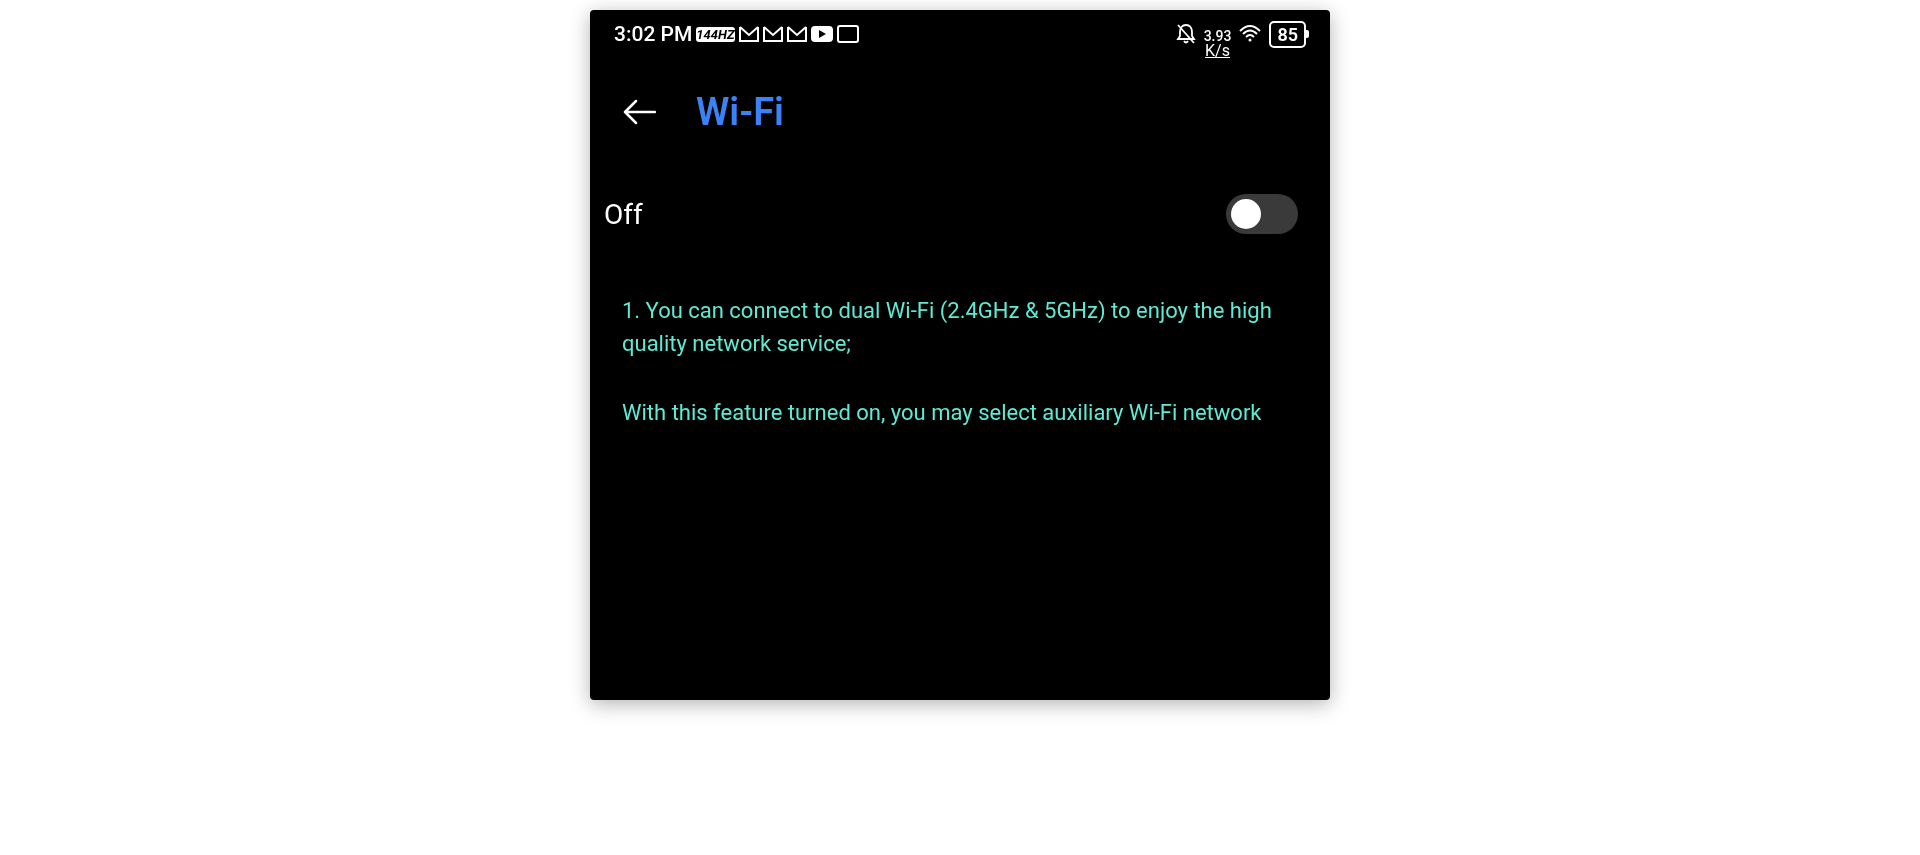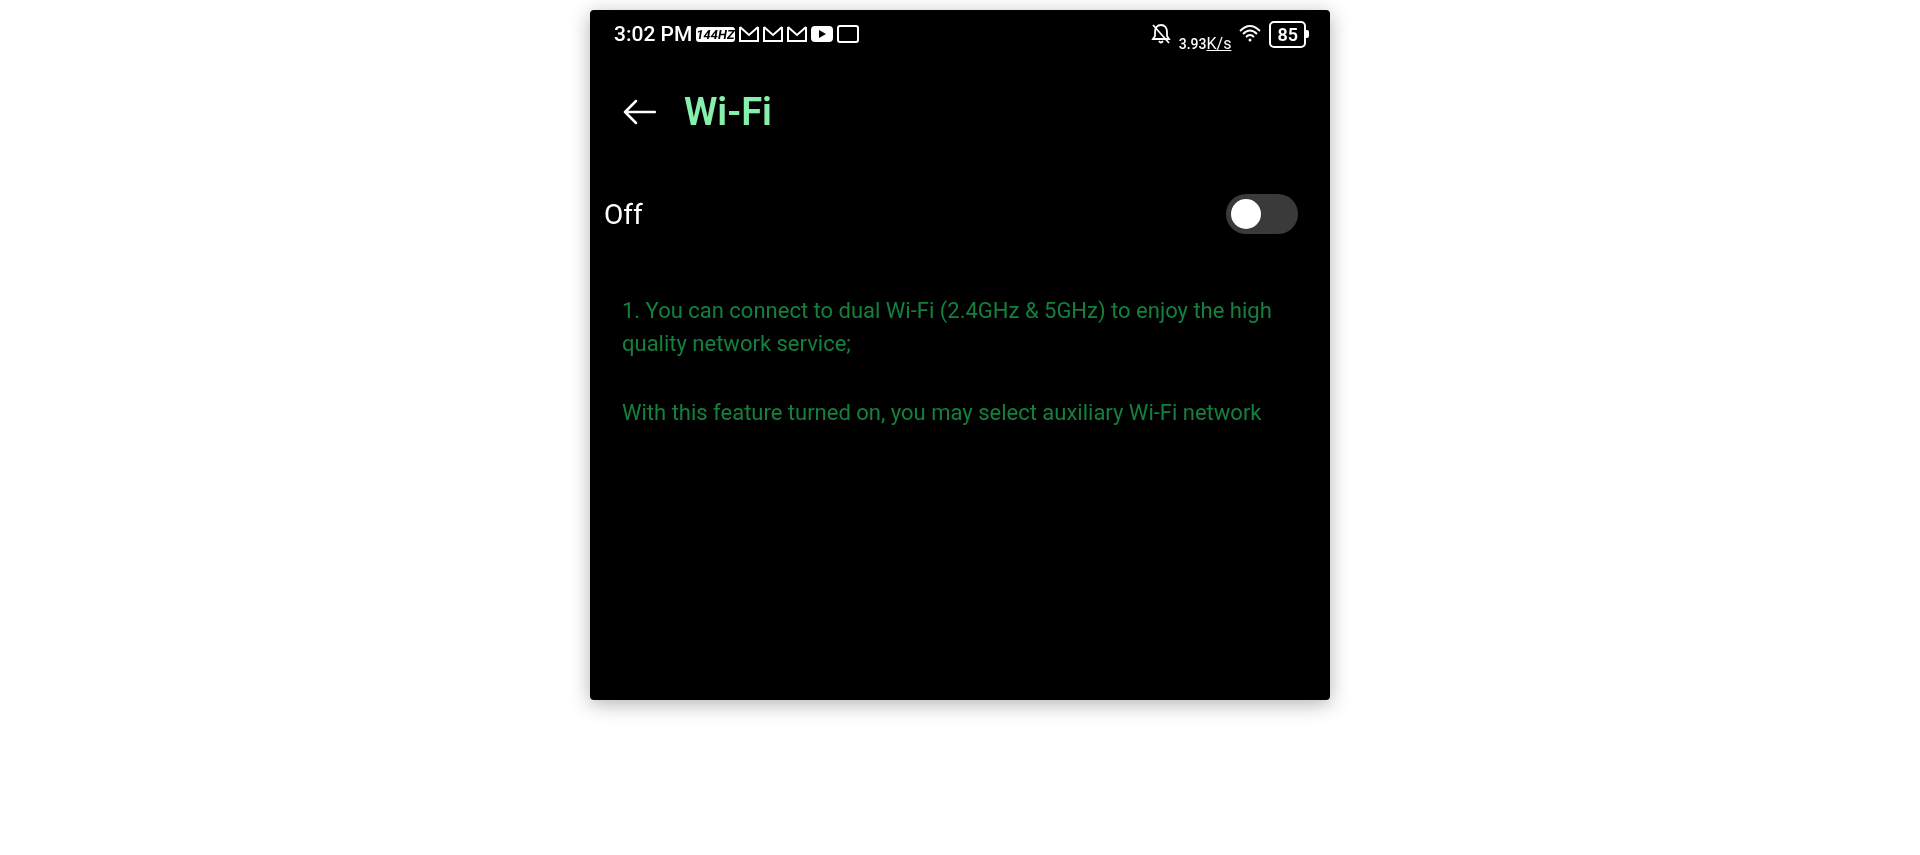--- a/index.html
+++ b/index.html
@@ -44,21 +44,21 @@
       font-style: italic;
       line-height: 1;
     }
     .status-icon {
       display: inline-flex;
       align-items: center;
       justify-content: center;
     }
     .net-speed {
       display: flex;
-      flex-direction: row;
+      flex-direction: column;
       align-items: center;
       line-height: 1;
       margin-top: 20px;
     }
     .net-speed-top { font-size: 14px; font-weight: 500; }
     .net-speed-bot { font-size: 16px; text-decoration: underline; }
     .battery-box {
       border: 2px solid #ffffff;
       border-radius: 5px;
       padding: 1px 6px;
@@ -74,23 +74,23 @@
       transform: translateY(-50%);
       width: 3px;
       height: 8px;
       background: #ffffff;
       border-radius: 0 2px 2px 0;
     }
     
     .header {
       display: flex;
       align-items: center;
-      gap: 28px;
+      gap: 40px;
       padding: 32px 32px 20px 32px;
-      color: #86efac;
+      color: #3b82f6;
     }
     .page-title {
       font-size: 38px;
       font-weight: 600;
     }
     
     .toggle-row {
       display: flex;
       align-items: center;
       justify-content: space-between;
@@ -116,21 +116,21 @@
       width: 30px;
       height: 30px;
       background: #ffffff;
       border-radius: 50%;
     }
     
     .info-block {
       padding: 40px 32px 0 32px;
     }
     .info-text {
-      color: #15803d;
+      color: #5eead4;
       font-size: 22px;
       line-height: 1.5;
       margin-bottom: 28px;
     }
     .info-text:last-child {
       margin-top: 36px;
     }
   </style>
 </head>
 <body>

